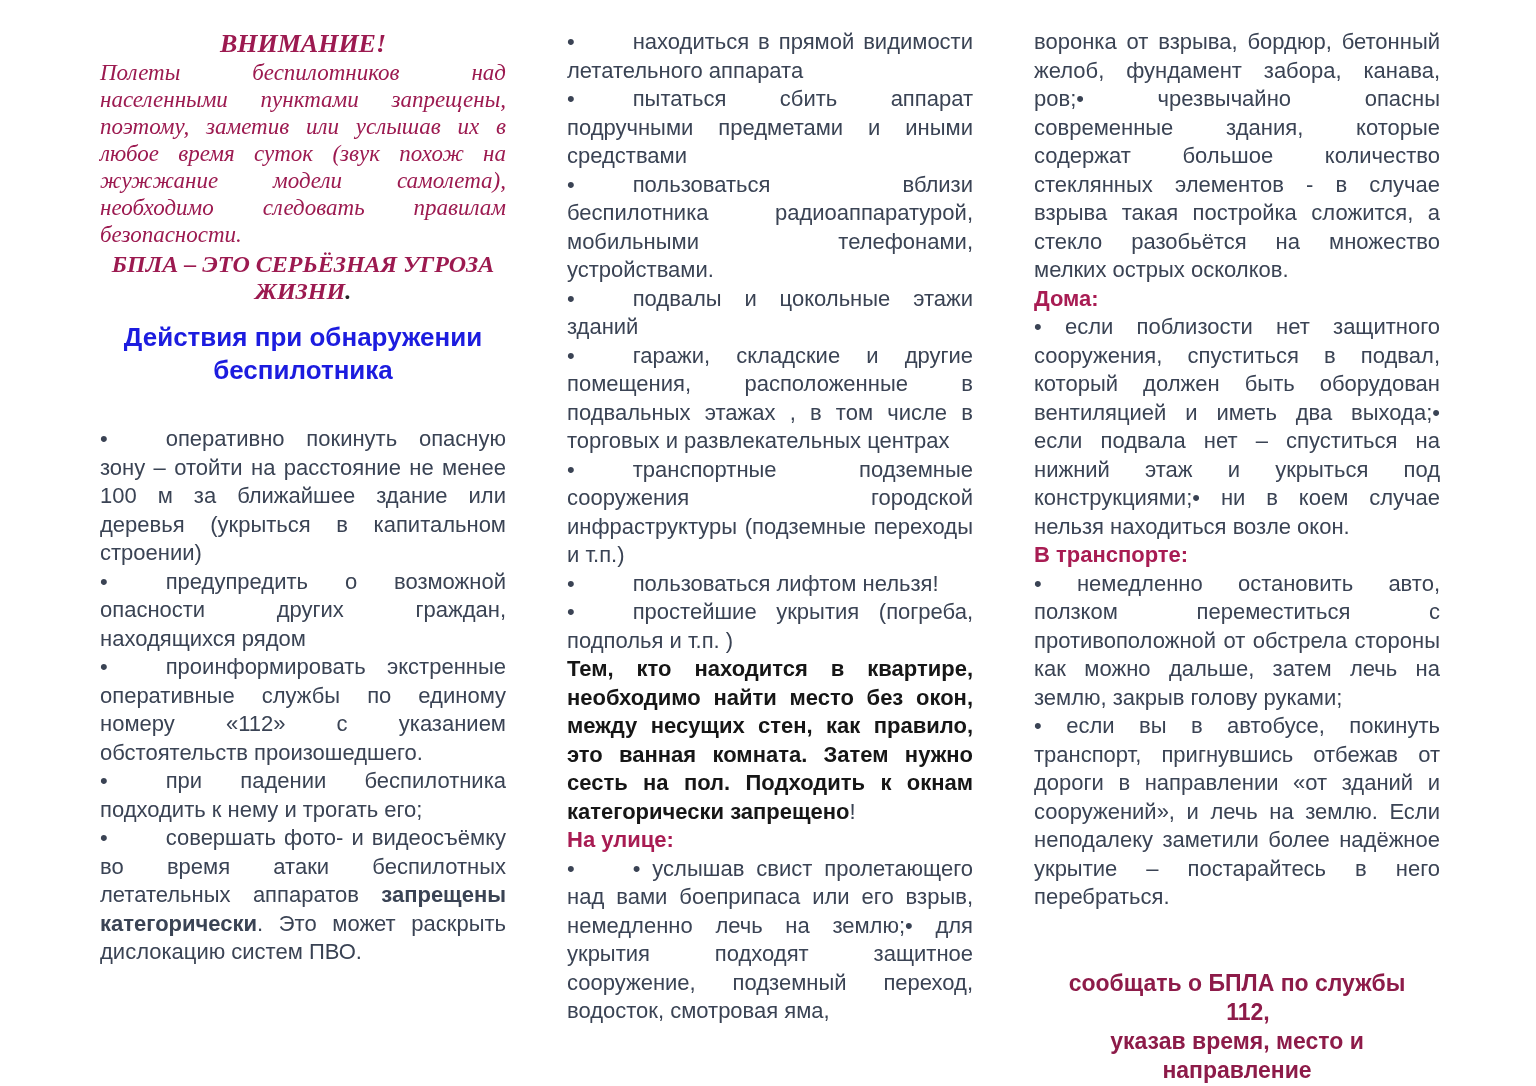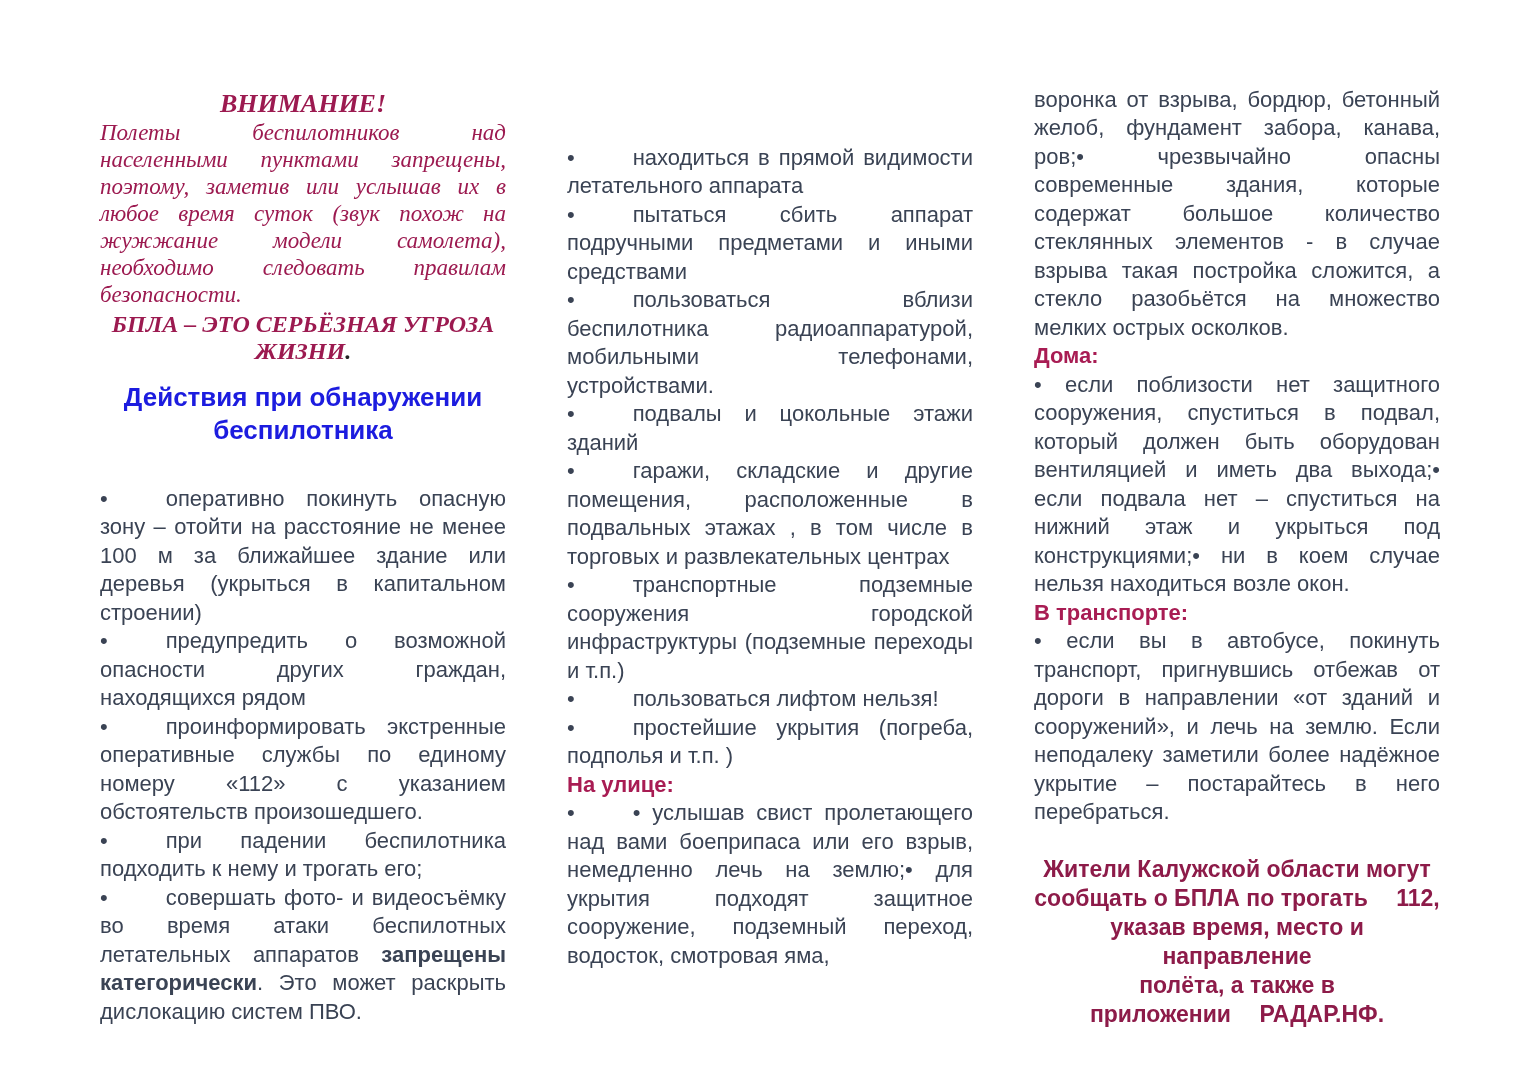--- a/index.html
+++ b/index.html
@@ -4,21 +4,21 @@
 <style>
   :root{
     --crimson:#9c1a50; --blue:#1c1cdf; --body:#3a4354; --black:#161616;
     --label:#a81c53; --footer:#8d1b49; --dark:#222222; --pagebg:#ffffff;
   }
   *{margin:0;padding:0;box-sizing:border-box;}
   html,body{background:#fff;}
   .page{
     width:1536px;height:1086px;background:var(--pagebg);
     padding:28px 96px 0 100px;display:flex;gap:61px;overflow:hidden;
-    font-family:"Liberation Sans",sans-serif;color:var(--body);align-items:center;
+    font-family:"Liberation Sans",sans-serif;color:var(--body);
   }
   .col{width:406px;flex:0 0 406px;}
   
   .serif-title{
     font-family:"Liberation Serif",serif;font-style:italic;font-weight:bold;
     font-size:26px;line-height:31px;text-align:center;color:var(--crimson);
   }
   .serif-para{
     font-family:"Liberation Serif",serif;font-style:italic;
     font-size:23px;line-height:27px;text-align:justify;color:var(--crimson);
@@ -67,24 +67,26 @@
     </div>
   <div class="col">
       <p class="p"><span class="bul">•</span><span class="tab"></span><span class="rn nb">находиться в прямой видимости летательного аппарата</span></p>
       <p class="p"><span class="bul">•</span><span class="tab"></span><span class="rn nb">пытаться сбить аппарат подручными предметами и иными средствами</span></p>
       <p class="p"><span class="bul">•</span><span class="tab"></span><span class="rn nb">пользоваться вблизи беспилотника радиоаппаратурой, мобильными телефонами, устройствами.</span></p>
       <p class="p"><span class="bul">•</span><span class="tab"></span><span class="rn nb">подвалы и цокольные этажи зданий</span></p>
       <p class="p"><span class="bul">•</span><span class="tab"></span><span class="rn nb">гаражи, складские и другие помещения, расположенные в подвальных этажах , в том числе в торговых и развлекательных центрах</span></p>
       <p class="p"><span class="bul">•</span><span class="tab"></span><span class="rn nb">транспортные подземные сооружения городской инфраструктуры (подземные переходы и т.п.)</span></p>
       <p class="p"><span class="bul">•</span><span class="tab"></span><span class="rn nb">пользоваться лифтом нельзя!</span></p>
       <p class="p"><span class="bul">•</span><span class="tab"></span><span class="rn nb">простейшие укрытия (погреба, подполья и т.п. )</span></p>
+      <p class="p-bold"><span class="rn b">Тем, кто находится в квартире, необходимо найти место без окон, между несущих стен, как правило, это ванная комната. Затем нужно сесть на пол. Подходить к окнам категорически запрещено</span><span class="rn nb">!</span></p>
       <div class="label"><span class="rn b">На улице:</span></div>
       <p class="p"><span class="bul">•</span><span class="tab"></span><span class="rn nb">• услышав свист пролетающего над вами боеприпаса или его взрыв, немедленно лечь на землю;• для укрытия подходят защитное сооружение, подземный переход, водосток, смотровая яма,</span></p>
     </div>
   <div class="col">
       <p class="p"><span class="rn nb">воронка от взрыва, бордюр, бетонный желоб, фундамент забора, канава, ров;• чрезвычайно опасны современные здания, которые содержат большое количество стеклянных элементов - в случае взрыва такая постройка сложится, а стекло разобьётся на множество мелких острых осколков.</span></p>
       <div class="label"><span class="rn b">Дома:</span></div>
       <p class="p"><span class="rn nb">• если поблизости нет защитного сооружения, спуститься в подвал, который должен быть оборудован вентиляцией и иметь два выхода;• если подвала нет – спуститься на нижний этаж и укрыться под конструкциями;• ни в коем случае нельзя находиться возле окон.</span></p>
       <div class="label"><span class="rn b">В транспорте:</span></div>
+      <p class="p"><span class="rn nb">• немедленно остановить авто, ползком переместиться с противоположной от обстрела стороны как можно дальше, затем лечь на землю, закрыв голову руками;</span></p>
       <p class="p"><span class="rn nb">• если вы в автобусе, покинуть транспорт, пригнувшись отбежав от дороги в направлении «от зданий и сооружений», и лечь на землю. Если неподалеку заметили более надёжное укрытие – постарайтесь в него перебраться.</span></p>
-      <div class="footer"><span class="rn b">Жители Калужской области могут</span><br><span class="rn b">сообщать о БПЛА по трогать </span><span class="rn nb">112,</span><br><span class="rn b">указав время, место и направление</span><br><span class="rn b">полёта, а также в</span><br><span class="rn b">приложении </span><span class="rn nb">РАДАР.НФ.</span></div>
+      <div class="footer"><br><span class="rn b">сообщать о БПЛА по службы </span><span class="rn nb">112,</span><br><span class="rn b">указав время, место и направление</span><br><span class="rn b">полёта, а также в</span><br><span class="rn b">приложении </span><span class="rn nb">РАДАР.НФ.</span></div>
     </div>
 </div>
 
 </body></html>

